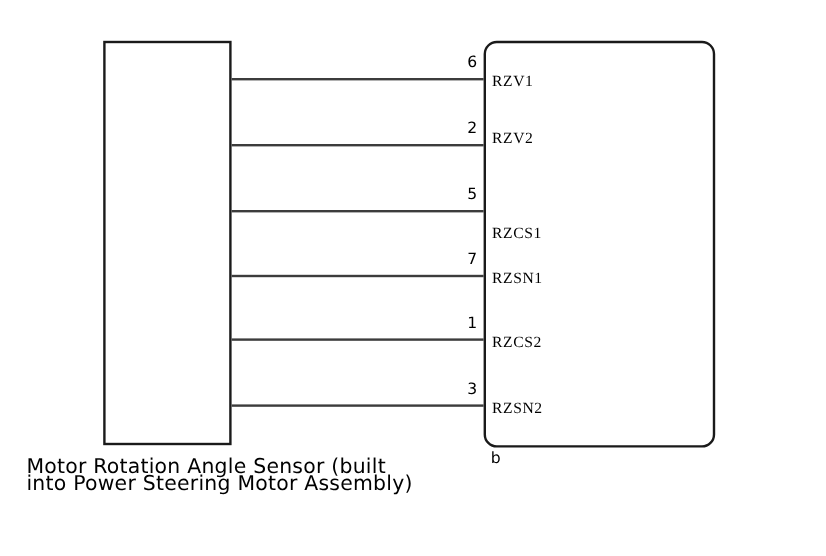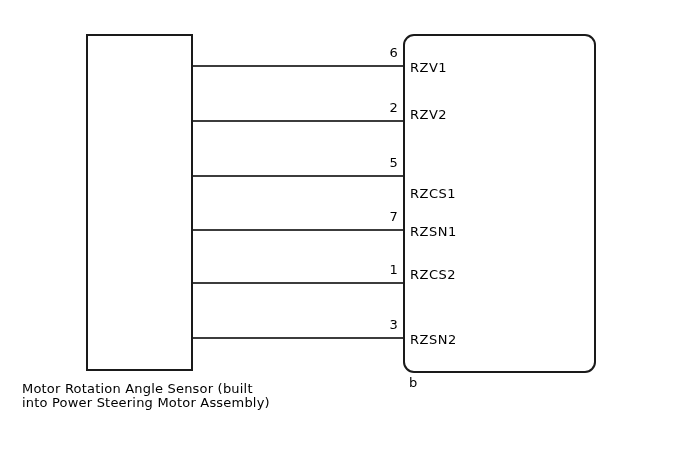--- a/index.html
+++ b/index.html
@@ -53,32 +53,33 @@
     letter-spacing: 0.3px;
   }
   .signal-label {
     position: absolute;
     left: 410px;
     height: 16px;
     font-size: 13px;
     line-height: 16px;
     letter-spacing: 0.5px;
     white-space: nowrap;
+    font-family: Liberation Serif, serif;
   }
   .connector-id {
     position: absolute;
     left: 409px;
     top: 375px;
     font-size: 13px;
     line-height: 15px;
     letter-spacing: 0.3px;
   }
   .caption {
     position: absolute;
-    font-size: 13px;
+    font-size: 17px;
     line-height: 14px;
     letter-spacing: 0.2px;
     white-space: nowrap;
   }
   .caption-left {
     left: 22px;
     top: 382px;
   }
   .caption-right {
     left: 409px;
@@ -104,21 +105,21 @@
   <div class="wire" style="top:175px"></div>
   <div class="pin-number" style="top:155px">5</div>
   <div class="signal-label" style="top:186px">RZCS1</div>
 
   <div class="wire" style="top:229px"></div>
   <div class="pin-number" style="top:209px">7</div>
   <div class="signal-label" style="top:224px">RZSN1</div>
 
   <div class="wire" style="top:282px"></div>
   <div class="pin-number" style="top:262px">1</div>
-  <div class="signal-label" style="top:267px">RZCS2</div>
+  <div class="signal-label" style="top:277px">RZCS2</div>
 
   <div class="wire" style="top:337px"></div>
   <div class="pin-number" style="top:317px">3</div>
   <div class="signal-label" style="top:332px">RZSN2</div>
 
   <div class="connector-id">b</div>
 
   <div class="caption caption-left">
     <div>Motor Rotation Angle Sensor (built</div>
     <div>into Power Steering Motor Assembly)</div>

